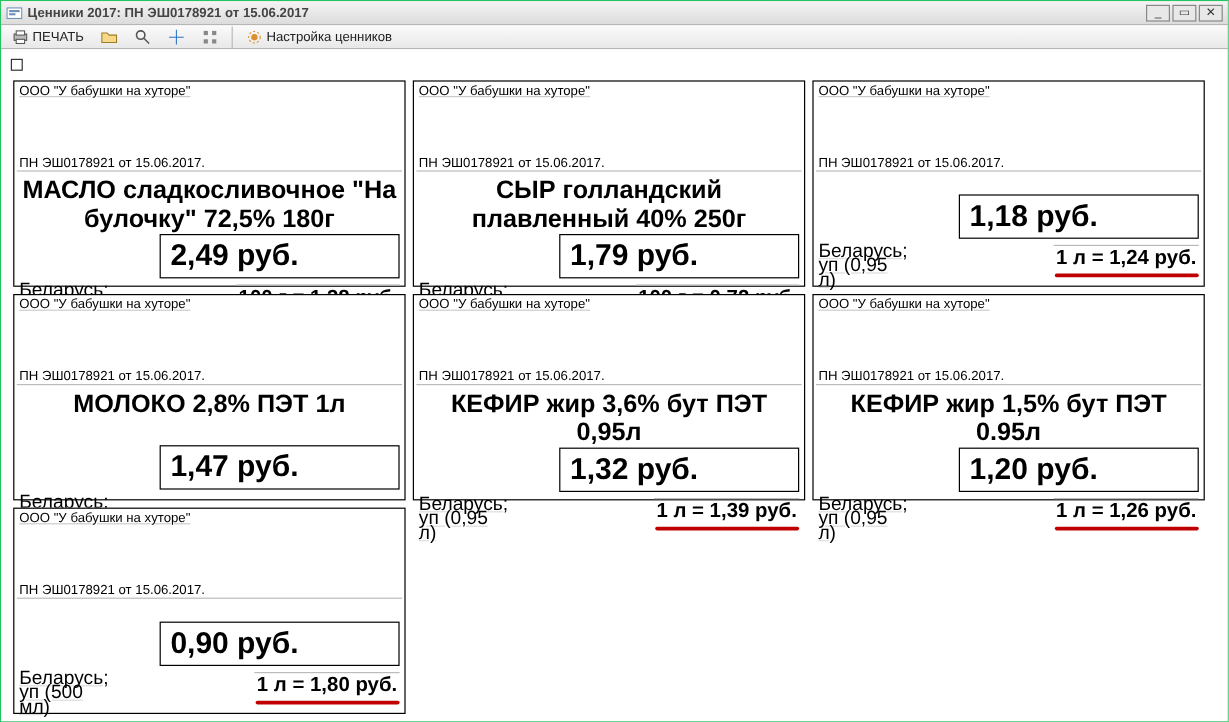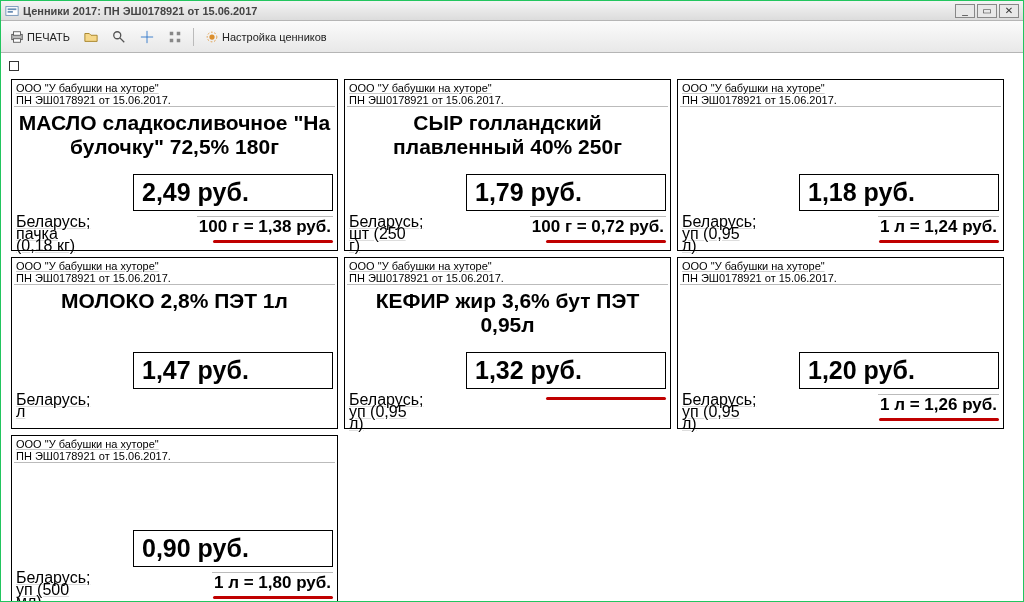--- a/index.html
+++ b/index.html
@@ -9,37 +9,37 @@
   .titlebar {
     height: 20px; background: linear-gradient(#f4f4f4,#dcdcdc);
     border-bottom: 1px solid #b5b5b5; display: flex; align-items: center;
     padding: 0 4px; font-size: 11px; color: #333;
   }
   .titlebar .app-icon { width: 14px; height: 14px; margin-right: 4px; display:inline-block; }
   .titlebar .title-text { flex: 1; font-weight: bold; color:#444;}
   .win-controls { display: flex; gap: 2px; }
   .win-btn { width: 20px; height: 14px; border: 1px solid #888; background:#e8e8e8; display:flex; align-items:center; justify-content:center; font-size:10px; line-height:1;}
   .toolbar {
-    height: 32px; background: linear-gradient(#fbfbfb,#e8e8e8);
+    height: 20px; background: linear-gradient(#fbfbfb,#e8e8e8);
     border-bottom: 1px solid #b5b5b5; display: flex; align-items: center;
     padding: 0 4px; gap: 4px; font-size: 11px; color:#222;
   }
   .tbtn { display:flex; align-items:center; gap:3px; padding:1px 4px; border:1px solid transparent; }
   .tbtn .ic { width:14px; height:14px; display:inline-block;}
   .sep { width:1px; height:18px; background:#bbb; margin:0 2px;}
   
   .canvas { flex:1; background:#fff; position:relative; overflow:hidden; padding:6px; }
   .page-corner { position:absolute; left:8px; top:8px; width:10px; height:10px; border:1px solid #333;}
   .grid { display:grid; grid-template-columns: repeat(3, 327px); grid-auto-rows: 172px; gap:6px; padding-left:4px; padding-top:20px;}
   .tag {
     border:1px solid #000; position:relative; font-family: Arial, sans-serif;
     display:flex; flex-direction:column; padding:2px 2px 0 2px; background:#fff;
   }
   .org { font-size:11px; line-height:12px; padding:0 2px; text-decoration: underline; text-decoration-color:#ccc;}
-  .doc { font-size:11px; line-height:12px; padding:0 2px; border-bottom:1px solid #bbb;}
+  .doc { font-size:11px; line-height:12px; padding:0 2px; border-bottom:1px solid #bbb;margin-top:48px;}
   .name { font-size:21px; font-weight:bold; text-align:center; padding:4px 2px 0 2px; line-height:24px; flex:0 0 auto; min-height:50px;}
   .spacer {flex:1;}
   .row2 { display:flex; align-items:flex-end; padding:0 2px 2px 2px;}
   .left { font-size:16px; line-height:12px; width:70px; text-decoration: underline; text-decoration-color:#ddd;}
   .pricebox { border:1px solid #000; font-size:25px; font-weight:bold; text-align:left; padding:3px 8px; margin-left:auto; margin-bottom:3px; min-width:200px;}
   .row3 { display:flex; align-items:flex-start; padding:0 2px 2px 2px; height:34px;}
   .unitprice { margin-left:auto; text-align:right;}
   .unitprice .uptext{ font-size:17px; font-weight:bold; border-top:1px solid #bbb; padding:0 2px;}
   .underline-red { height:3px; background:#c00000; margin-top:3px; width:120px; margin-left:auto; border-radius:2px;}
 </style>
@@ -175,27 +175,29 @@
           <div class="org">ООО "У бабушки на хуторе"</div>
           <div class="doc">ПН ЭШ0178921 от 15.06.2017.</div>
           <div class="name">КЕФИР  жир 3,6% бут ПЭТ 0,95л</div>
           <div class="spacer"></div>
           <div class="row2">
             <div class="pricebox">1,32 руб.</div>
           </div>
           <div class="row3">
             <div class="left">Беларусь;<br>уп (0,95 л)</div>
             <div class="unitprice">
-              <div class="underline-red"></div>
-            </div>
-          </div>
-        </div>
-        <div class="tag">
-          <div class="org">ООО "У бабушки на хуторе"</div>
-          <div class="doc">ПН ЭШ0178921 от 15.06.2017.</div>
+              <div class="uptext">1 л = 1,39 руб.</div>
+              <div class="underline-red"></div>
+            </div>
+          </div>
+        </div>
+        <div class="tag">
+          <div class="org">ООО "У бабушки на хуторе"</div>
+          <div class="doc">ПН ЭШ0178921 от 15.06.2017.</div>
+          <div class="name">КЕФИР жир 1,5% бут ПЭТ 0.95л</div>
           <div class="spacer"></div>
           <div class="row2">
             <div class="pricebox">1,20 руб.</div>
           </div>
           <div class="row3">
             <div class="left">Беларусь;<br>уп (0,95 л)</div>
             <div class="unitprice">
               <div class="uptext">1 л = 1,26 руб.</div>
               <div class="underline-red"></div>
             </div>

